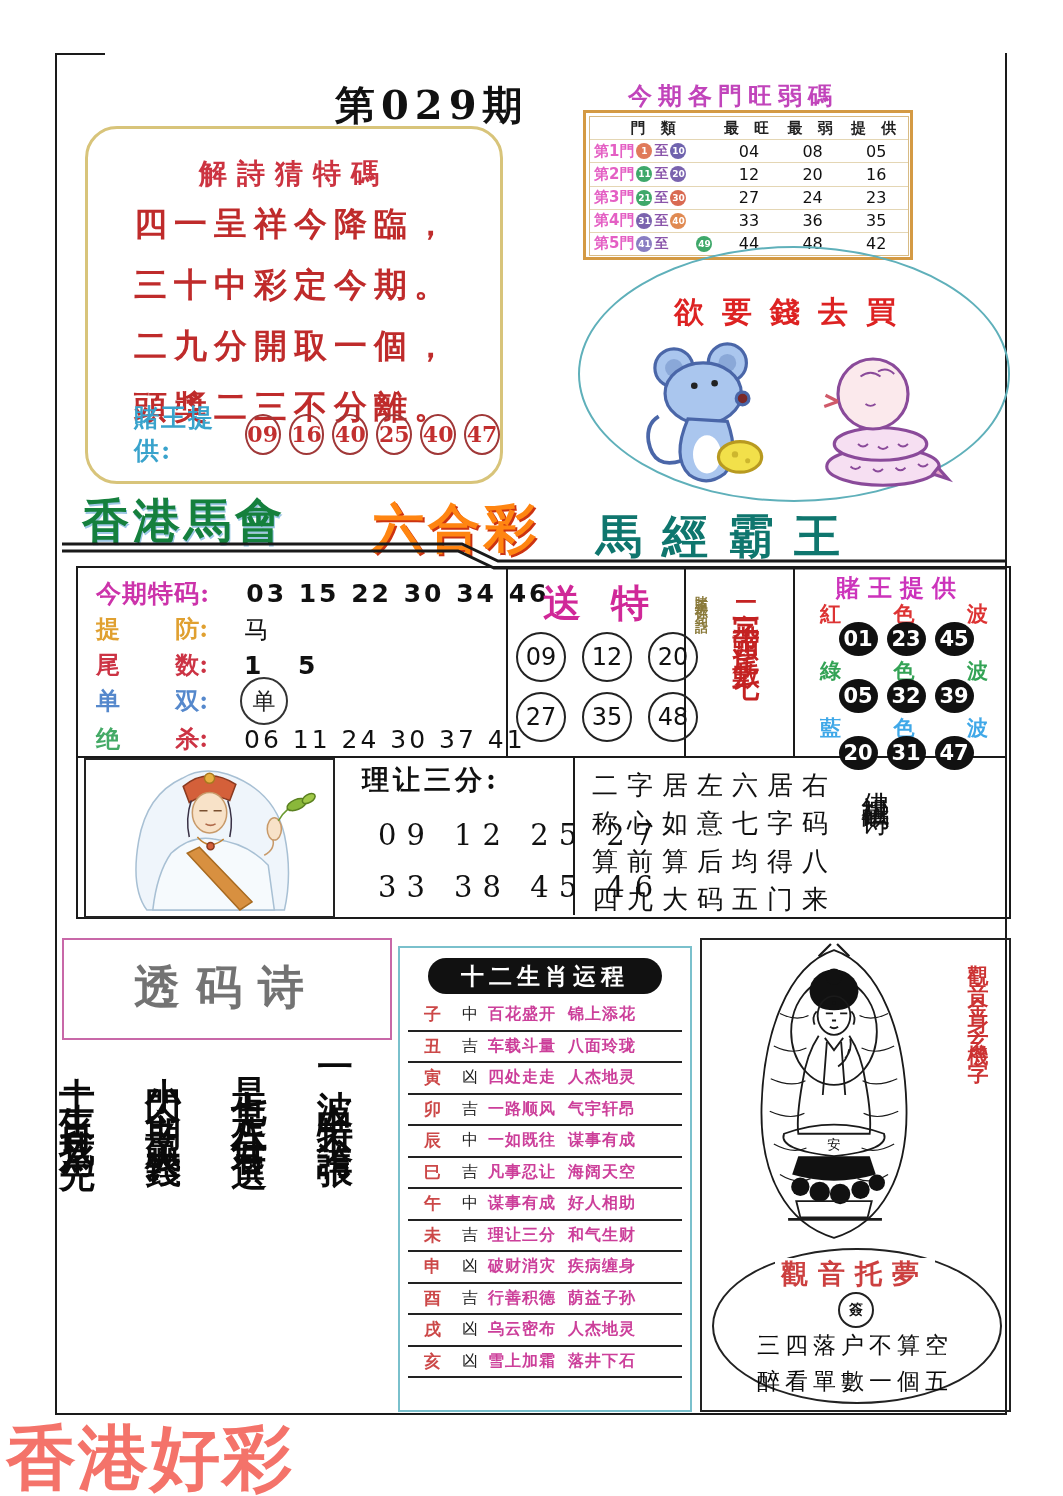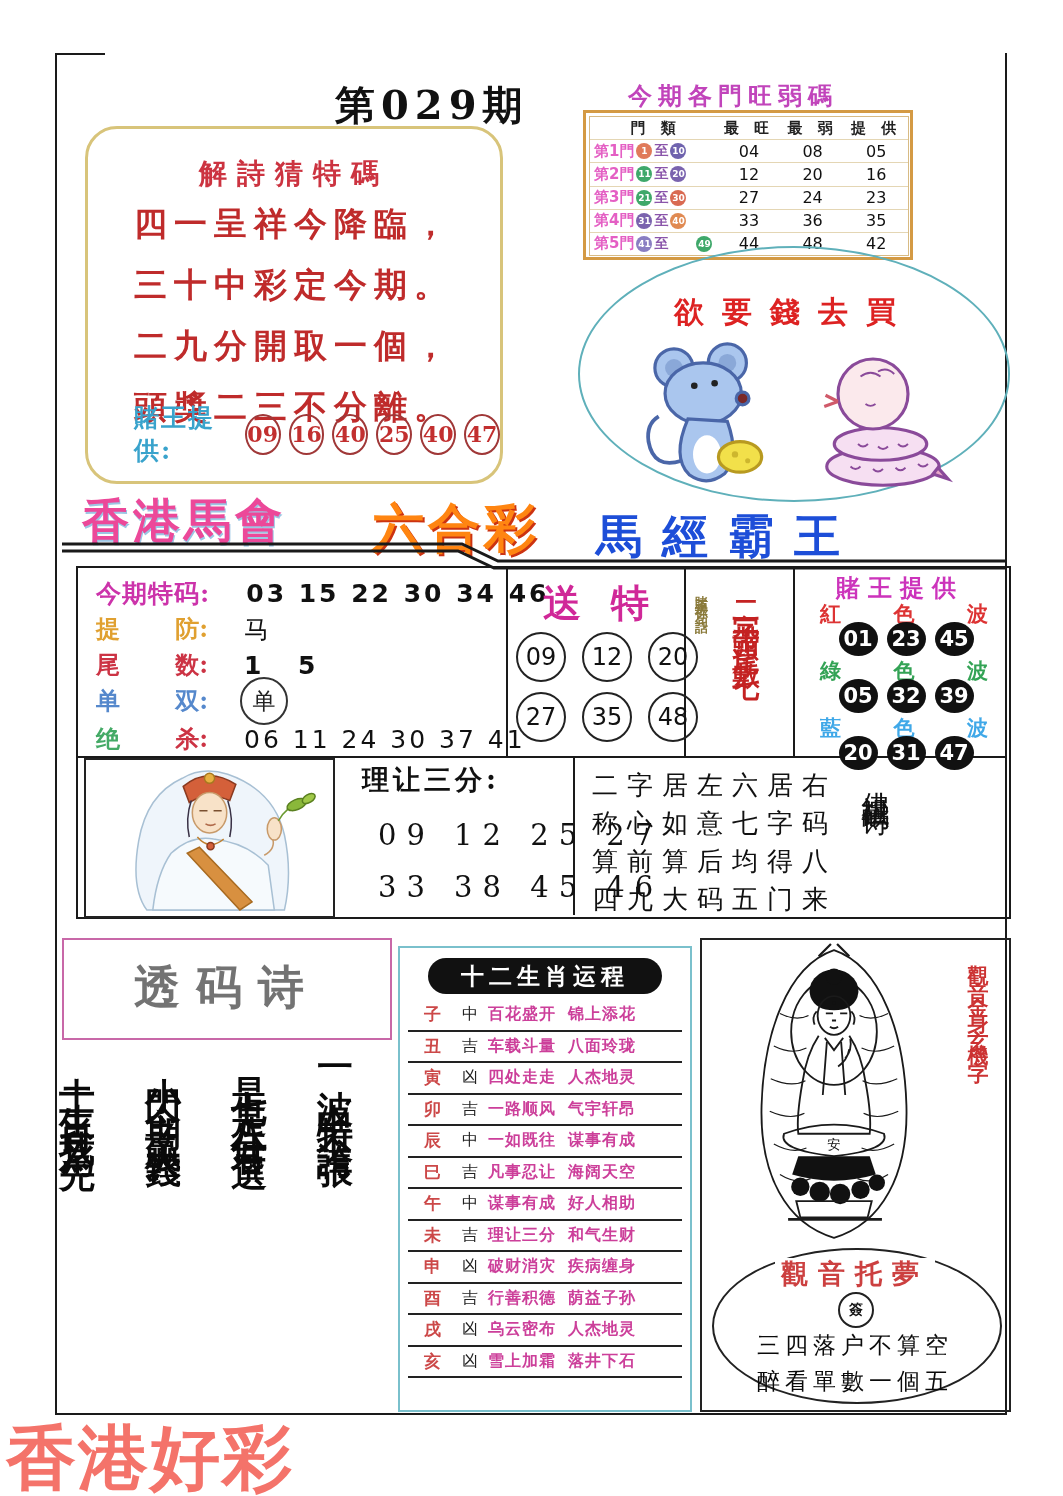--- a/index.html
+++ b/index.html
@@ -31,23 +31,23 @@
   .st-head{font-size:15px;font-weight:bold;letter-spacing:5px;color:#222;}
   .gate{color:#e45fc4;font-size:15px;font-weight:bold;}
   .mini-ball{display:inline-flex;align-items:center;justify-content:center;width:16px;height:16px;border-radius:50%;
              color:#fff;font-size:9px;font-weight:bold;margin:0 2px;}
   .zhi{color:#8a55aa;font-size:14px;font-weight:bold;}
   
   .oval{left:578px;top:246px;width:428px;height:252px;border:2px solid #5fb0ba;border-radius:50%;}
   .oval-text{position:absolute;left:0;top:44px;width:100%;text-align:center;color:#dd2222;
              font-size:30px;font-weight:bold;letter-spacing:18px;}
   
-  .club{left:82px;top:490px;font-size:47px;font-weight:bold;color:#ec4899;letter-spacing:4px;text-shadow:1px 2px 0 #9cc6e4;}
+  .club{left:82px;top:490px;font-size:47px;font-weight:bold;color:#15803d;letter-spacing:4px;text-shadow:1px 2px 0 #9cc6e4;}
   .lottery{left:372px;top:494px;font-size:52px;font-weight:bold;color:#ff8511;letter-spacing:4px;text-shadow:2px 2px 0 #cc3311;}
-  .brand{left:596px;top:506px;font-size:46px;font-weight:900;color:#1d4ed8;letter-spacing:20px;}
+  .brand{left:596px;top:506px;font-size:46px;font-weight:900;color:#0f766e;letter-spacing:20px;}
   
   .main-box{left:76px;top:566px;width:931px;height:349px;border:2px solid #1a1a1a;}
   .sep{background:#1a1a1a;}
   .info-row{position:absolute;left:96px;display:flex;align-items:center;height:34px;gap:22px;}
   .lab-tema{color:#cc33aa;font-size:25px;font-weight:bold;letter-spacing:1px;}
   .lab-pair{width:112px;display:flex;justify-content:space-between;font-size:24px;font-weight:bold;}
   .val{color:#111;font-size:25px;margin-left:14px;letter-spacing:3px;}
   .circ-dan{display:inline-flex;align-items:center;justify-content:center;width:44px;height:44px;border:2px solid #333;
             border-radius:50%;font-size:23px;color:#222;margin-left:10px;}
   .songte-title{position:absolute;left:512px;top:578px;width:168px;text-align:center;color:#d02898;

